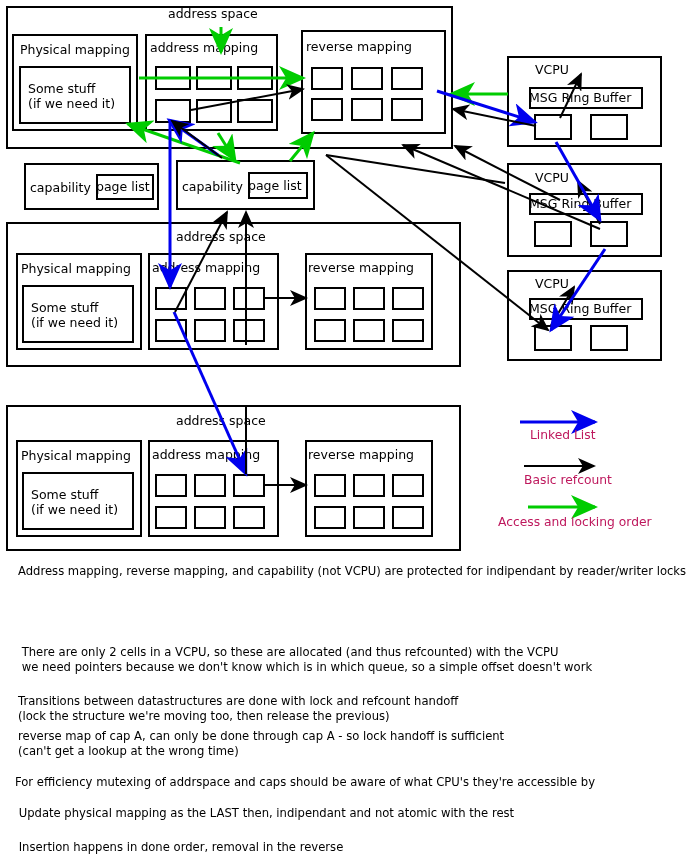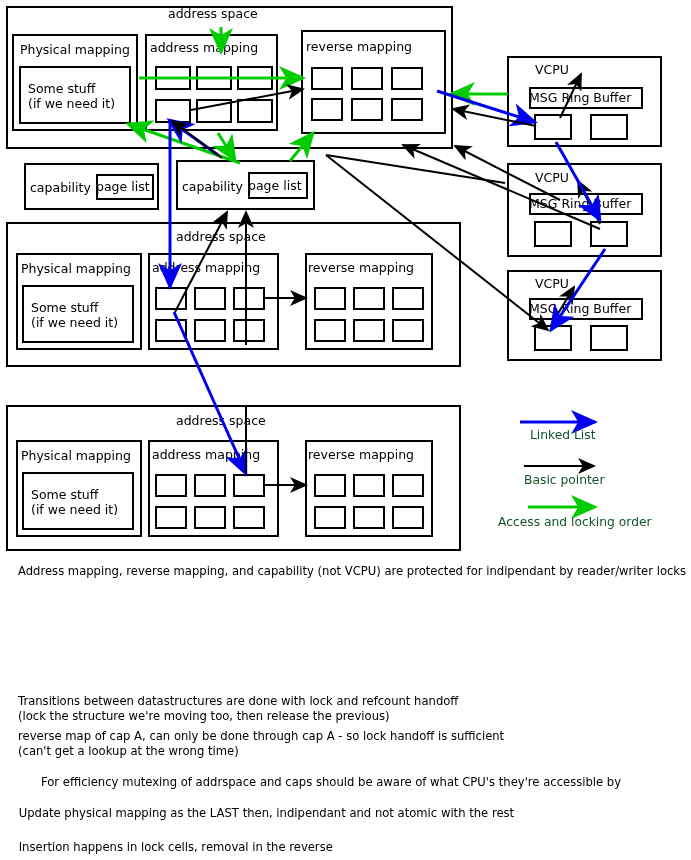--- a/index.html
+++ b/index.html
@@ -52,21 +52,21 @@
     position: absolute;
     font-size: 11.6px;
     line-height: 15px;
     white-space: pre;
     color: #000;
   }
   .legend-lbl {
     position: absolute;
     font-size: 12.3px;
     white-space: nowrap;
-    color: #14532d;
+    color: #be185d;
   }
   .txt-inner {
     position: absolute;
     font-size: 12.5px;
     line-height: 15px;
     white-space: pre;
   }
 </style>
 </head>
 <body>
@@ -311,25 +311,27 @@
     </g>
     <g>
       <line x1="524" y1="466" x2="594" y2="466" stroke="#000000" stroke-width="2" marker-end="url(#ah-black)"></line>
     </g>
     <g>
       <line x1="528" y1="507" x2="595" y2="507" stroke="#00cc00" stroke-width="3" marker-end="url(#ah-green)"></line>
     </g>
   </svg>
 
   <div class="legend-lbl" style="left:530px; top:428px;">Linked List</div>
-  <div class="legend-lbl" style="left:524px; top:473px;">Basic pointer</div>
+  <div class="legend-lbl" style="left:524px; top:473px;">Basic refcount</div>
   <div class="legend-lbl" style="left:498px; top:515px;">Access and locking order</div>
 
   <div class="note" style="left:18px; top:564px;">Address mapping, reverse mapping, and capability (not VCPU) are protected for indipendant by reader/writer locks</div>
+  <div class="note" style="left:18px; top:645px;"> There are only 2 cells in a VCPU, so these are allocated (and thus refcounted) with the VCPU
+ we need pointers because we don't know which is in which queue, so a simple offset doesn't work</div>
   <div class="note" style="left:18px; top:729px;">reverse map of cap A, can only be done through cap A - so lock handoff is sufficient
 (can't get a lookup at the wrong time)</div>
   <div class="note" style="left:18px; top:694px;">Transitions between datastructures are done with lock and refcount handoff
 (lock the structure we're moving too, then release the previous)</div>
-  <div class="note" style="left:15px; top:775px;margin-left:26px;">For efficiency mutexing of addrspace and caps should be aware of what CPU's they're accessible by</div>
+  <div class="note" style="left:15px; top:775px;">For efficiency mutexing of addrspace and caps should be aware of what CPU's they're accessible by</div>
   <div class="note" style="left:15px; top:806px;"> Update physical mapping as the LAST then, indipendant and not atomic with the rest</div>
-  <div class="note" style="left:15px; top:840px;"> Insertion happens in lock cells, removal in the reverse</div>
+  <div class="note" style="left:15px; top:840px;"> Insertion happens in done order, removal in the reverse</div>
 
 </div>
 
 </body></html>

